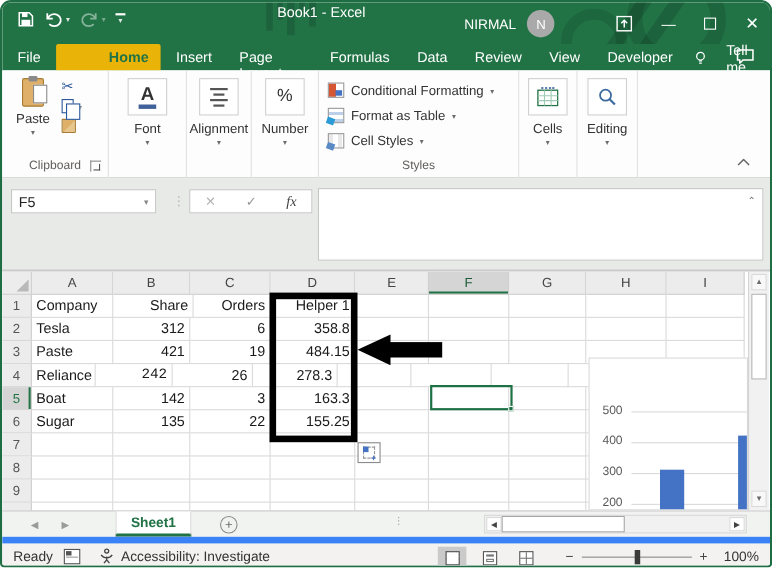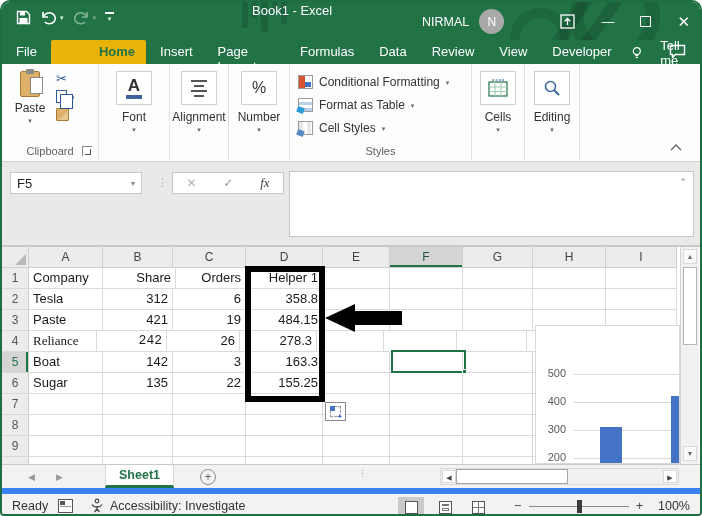--- a/index.html
+++ b/index.html
@@ -413,21 +413,21 @@
           <div class="cell r" style="width: 73px;">19</div>
           <div class="cell r" style="width: 77px;">484.15</div>
           <div class="cell" style="width: 67px;"></div>
           <div class="cell" style="width: 73px;"></div>
           <div class="cell" style="width: 70px;"></div>
           <div class="cell" style="width: 73px;"></div>
           <div class="cell" style="width: 71px;"></div>
         </div>
         <div class="grow">
           <div class="gut">4</div>
-          <div class="cell" style="width: 68px; font-family: Liberation Serif, serif;">Reliance</div>
+          <div class="cell" style="width: 58px;">Reliance</div>
           <div class="cell r" style="width: 70px; font-family: Liberation Mono, monospace;">242</div>
           <div class="cell r" style="width: 73px;">26</div>
           <div class="cell r" style="width: 77px;">278.3</div>
           <div class="cell" style="width: 67px;"></div>
           <div class="cell" style="width: 73px;"></div>
           <div class="cell" style="width: 70px;"></div>
           <div class="cell" style="width: 73px;"></div>
           <div class="cell" style="width: 71px;"></div>
         </div>
         <div class="grow">

